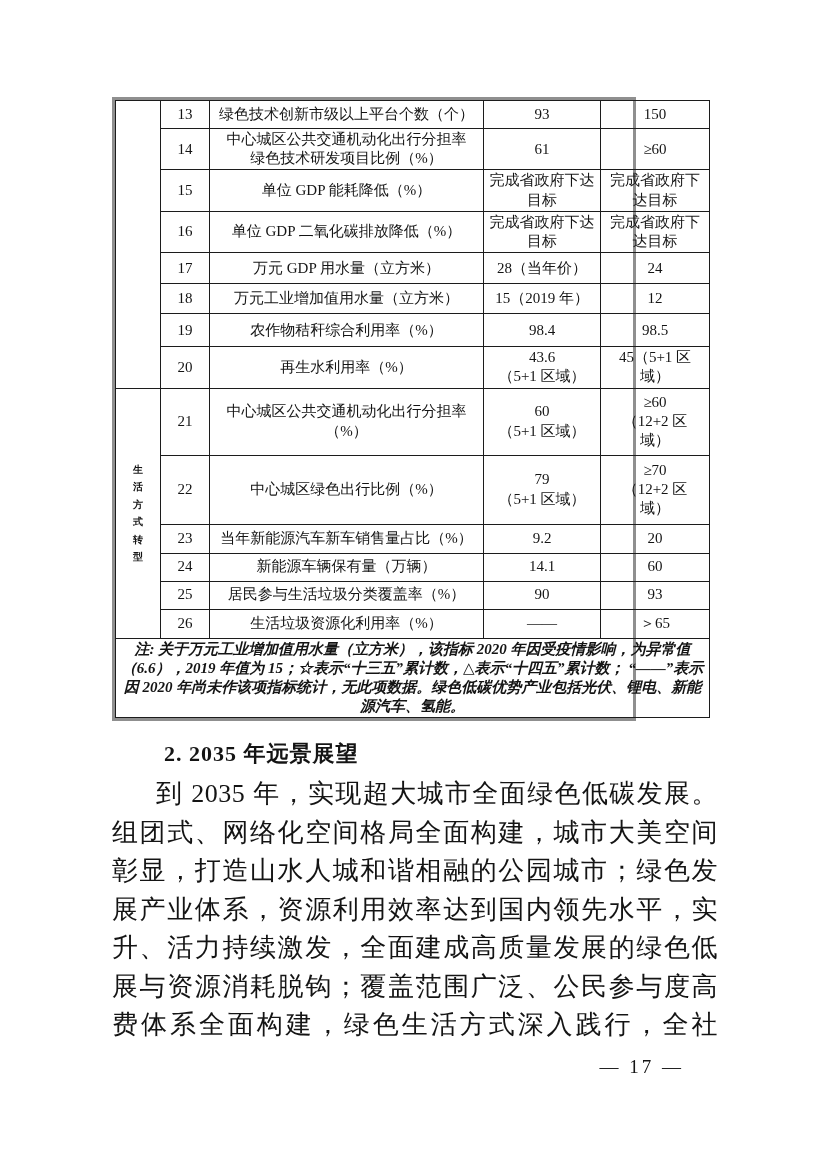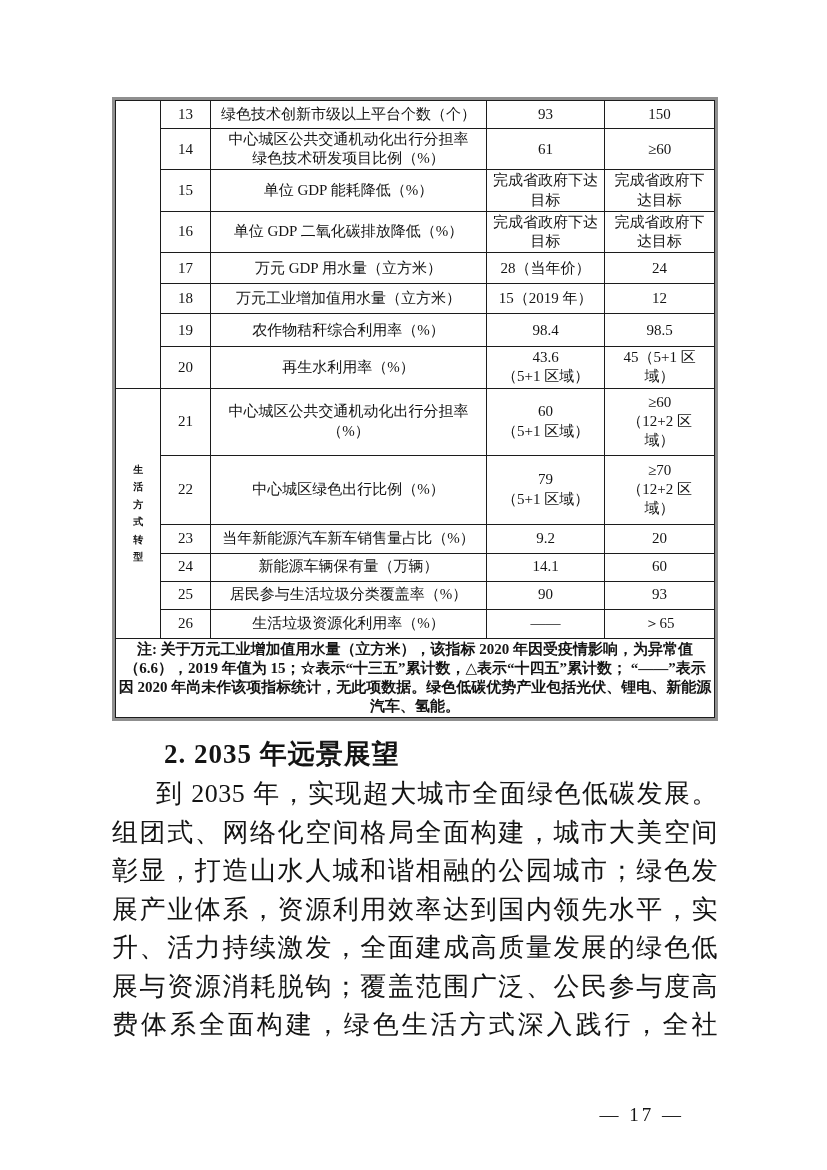--- a/index.html
+++ b/index.html
@@ -13,21 +13,21 @@
   }
   .content {
     position:absolute;
     left:112px; top:97px;
     width:606px;
   }
 
   
   .table-outer {
     box-sizing:border-box;
-    width:606px;
+    width:524px;
     border:3px solid #8f8f8f;   
     background:#fff;
   }
   table.ind-table {
     border-collapse:collapse;
     table-layout:fixed;
     width:100%;
   }
   table.ind-table td {
     border:1px solid #1c1c1c;
@@ -49,46 +49,47 @@
     line-height:1.75;
     letter-spacing:0;
   }
   td.c-note {
     text-align:justify;
     font-weight:bold;
     font-size:13.5px;
     line-height:22px;
     padding:3px 5px;
     white-space:normal;
+    font-style:italic;
   }
 
   
   .section-heading {
     margin:14px 0 0 0;
     padding-left:52px;
-    font-size:27px;
+    font-size:22px;
     font-weight:bold;
     line-height:38px;
     letter-spacing:1px;
   }
   .para { margin-top:2px; }
   .bodyline {
     font-size:26px;
     line-height:38.5px;
     height:38.5px;
     text-align:justify;
     text-align-last:justify;
     letter-spacing:0.5px;
     overflow:hidden;
   }
   .bodyline.first { padding-left:44px; }
 
   .page-number {
     position:absolute;
-    top:1104px;
+    top:1056px;
     right:143px;
     font-size:19px;
     letter-spacing:3px;
     white-space:nowrap;
     text-align:right;
   }
 </style>
 </head>
 <body>
 

